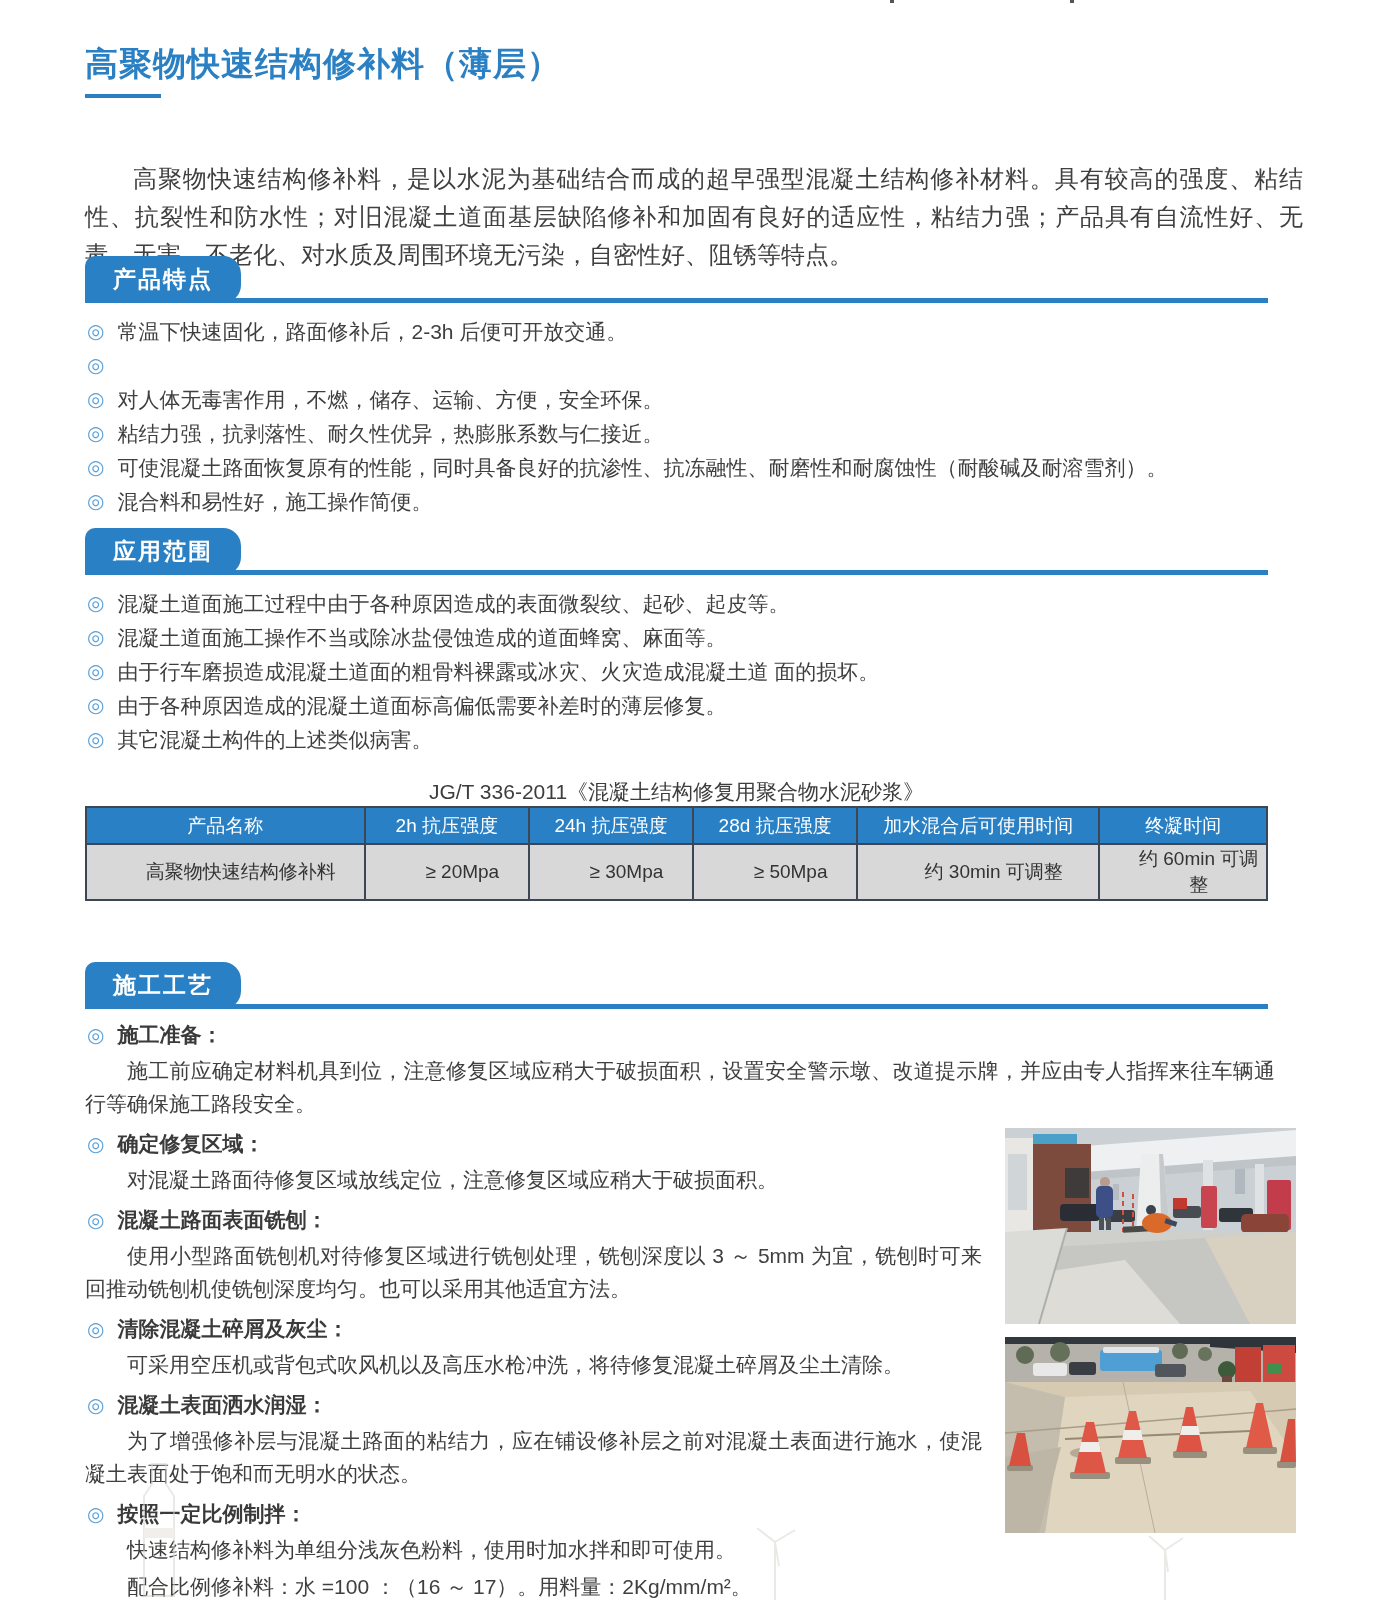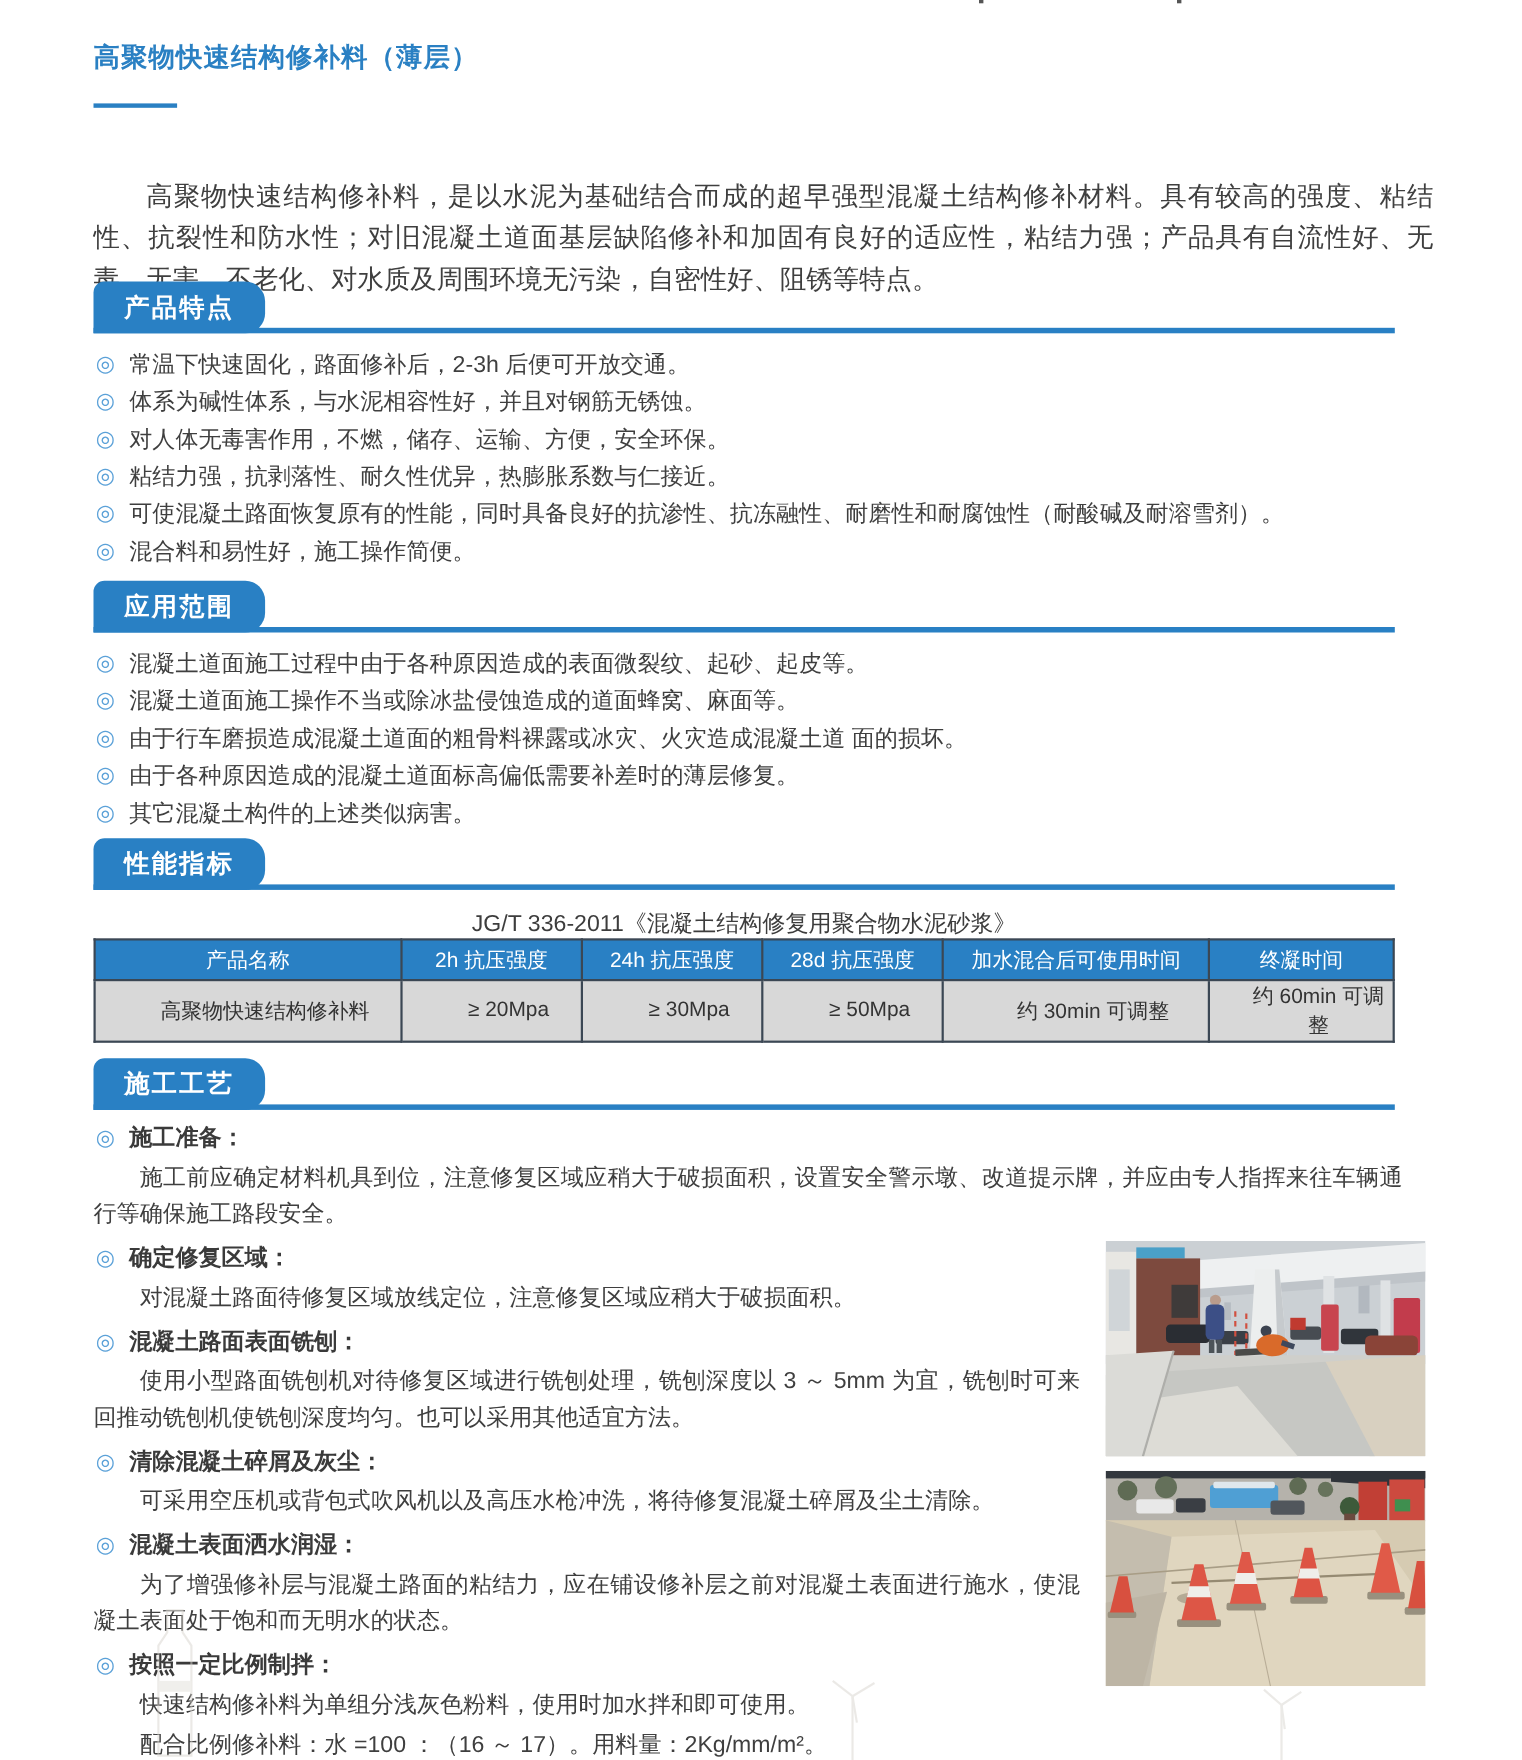--- a/index.html
+++ b/index.html
@@ -1,20 +1,20 @@
 <!DOCTYPE html>
 <html><head>
 <meta charset="utf-8">
 <style>
   html,body{margin:0;padding:0;background:#ffffff;}
   .page{position:relative;width:1384px;height:1600px;background:#ffffff;overflow:hidden;
         font-family:"Liberation Sans","DejaVu Sans",sans-serif;color:#3d3d3d;}
 
   
-  .page-title{position:absolute;left:85px;top:20px;font-size:24px;font-weight:bold;
+  .page-title{position:absolute;left:85px;top:20px;font-size:33px;font-weight:bold;
               color:#2a80c3;letter-spacing:1px;}
   .title-underline{position:absolute;left:85px;top:94px;width:76px;height:4px;background:#2a80c3;}
 
   
   .intro{position:absolute;left:85px;top:136px;width:1218px;font-size:24px;line-height:38px;
          text-align:justify;text-indent:2em;color:#3f3f3f;}
 
   
   .section{position:absolute;left:85px;width:1190px;}
   .sec-head{position:relative;height:47px;}
@@ -72,21 +72,20 @@
       <div class="sec-rule"></div>
       <div class="sec-tab">产品特点</div>
     </div>
     <div class="blist">
       <div class="bitem">
           <span class="bullet">◎</span>
           <span>常温下快速固化，路面修补后，2-3h 后便可开放交通。</span>
         </div>
       <div class="bitem">
           <span class="bullet">◎</span>
-          <span>体系为碱性体系，与水泥相容性好，并且对钢筋无锈蚀。</span>
         </div>
       <div class="bitem">
           <span class="bullet">◎</span>
           <span>对人体无毒害作用，不燃，储存、运输、方便，安全环保。</span>
         </div>
       <div class="bitem">
           <span class="bullet">◎</span>
           <span>粘结力强，抗剥落性、耐久性优异，热膨胀系数与仁接近。</span>
         </div>
       <div class="bitem">
@@ -123,24 +122,20 @@
           <span>由于各种原因造成的混凝土道面标高偏低需要补差时的薄层修复。</span>
         </div>
       <div class="bitem">
           <span class="bullet">◎</span>
           <span>其它混凝土构件的上述类似病害。</span>
         </div>
     </div>
   </div>
 
   <div class="section" style="top:762px;">
-    <div class="sec-head">
-      <div class="sec-rule"></div>
-      <div class="sec-tab">性能指标</div>
-    </div>
     <div class="standard">JG/T 336-2011《混凝土结构修复用聚合物水泥砂浆》</div>
     <table class="perf">
       <colgroup>
         <col style="width:23.6%">
           <col style="width:13.9%">
           <col style="width:13.9%">
         <col style="width:13.9%">
           <col style="width:20.5%">
           <col style="width:14.2%">
       </colgroup>

